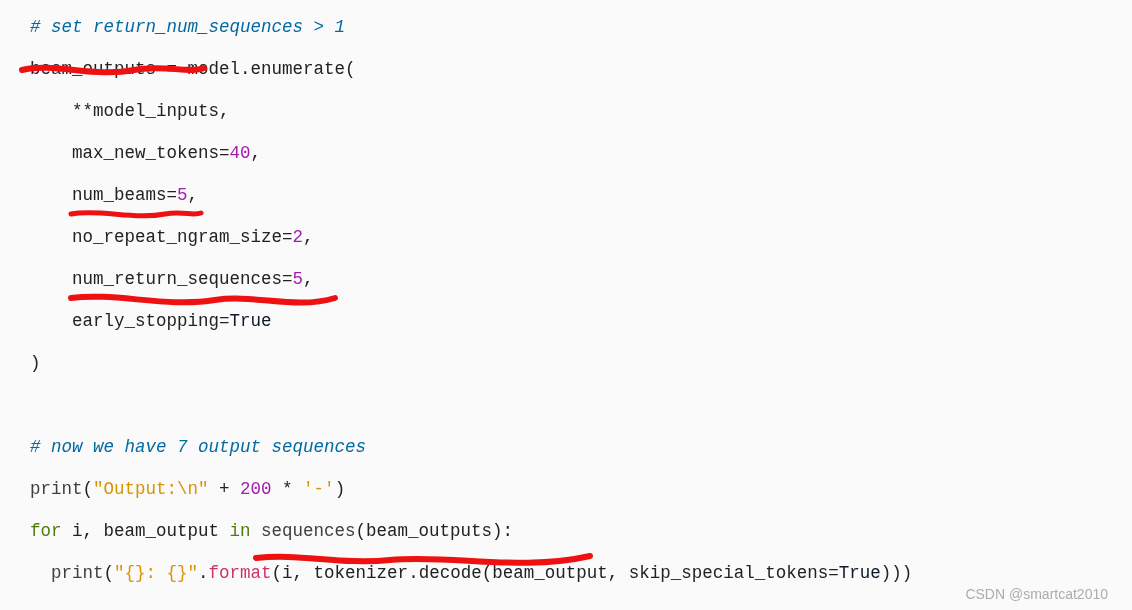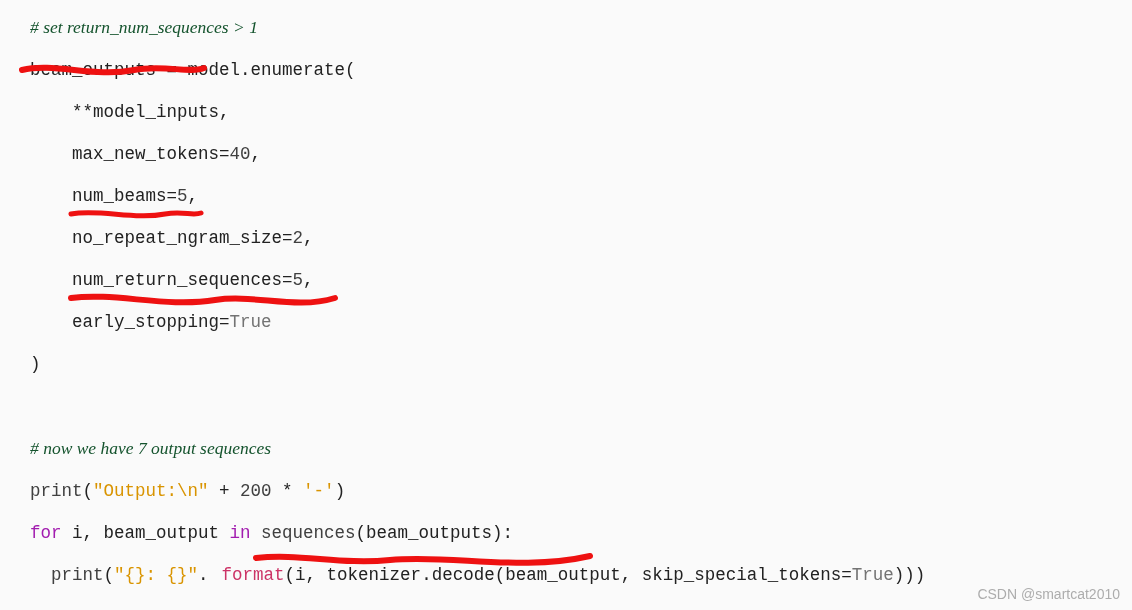--- a/index.html
+++ b/index.html
@@ -12,36 +12,36 @@
     position: relative;
     font-family: "Courier New", Courier, monospace;
   }
   .code-block {
     padding: 6px 30px 6px 30px;
     font-size: 17.5px;
     line-height: 2.4;
     white-space: pre;
     color: #333;
   }
-  .comment { color: #14532d; font-style: italic; font-family: Liberation Serif, serif; }
+  .comment { color: #0369a1; font-style: italic; }
   .ident   { color: #222; }
   .punct   { color: #222; }
-  .number  { color: #404040; }
-  .kw      { color: #737373; }
+  .number  { color: #a21caf; }
+  .kw      { color: #0f172a; }
   .builtin { color: #404040; }
   .string  { color: #d99400; }
-  .func    { color: #cc3366; margin-left: 13px; }
-  .kw2     { color: #a21caf; }
+  .func    { color: #cc3366; }
+  .kw2     { color: #4d7c0f; }
   .annot {
     position: absolute;
     pointer-events: none;
   }
   .watermark {
     position: absolute;
-    right: 12px;
+    right: 24px;
     bottom: 8px;
     color: rgba(120,120,120,0.6);
     font-family: Arial, sans-serif;
     font-size: 14px;
   }
 </style>
 </head>
 <body>
 
 <div class="code-block"><span class="comment"># set return_num_sequences &gt; 1</span>

